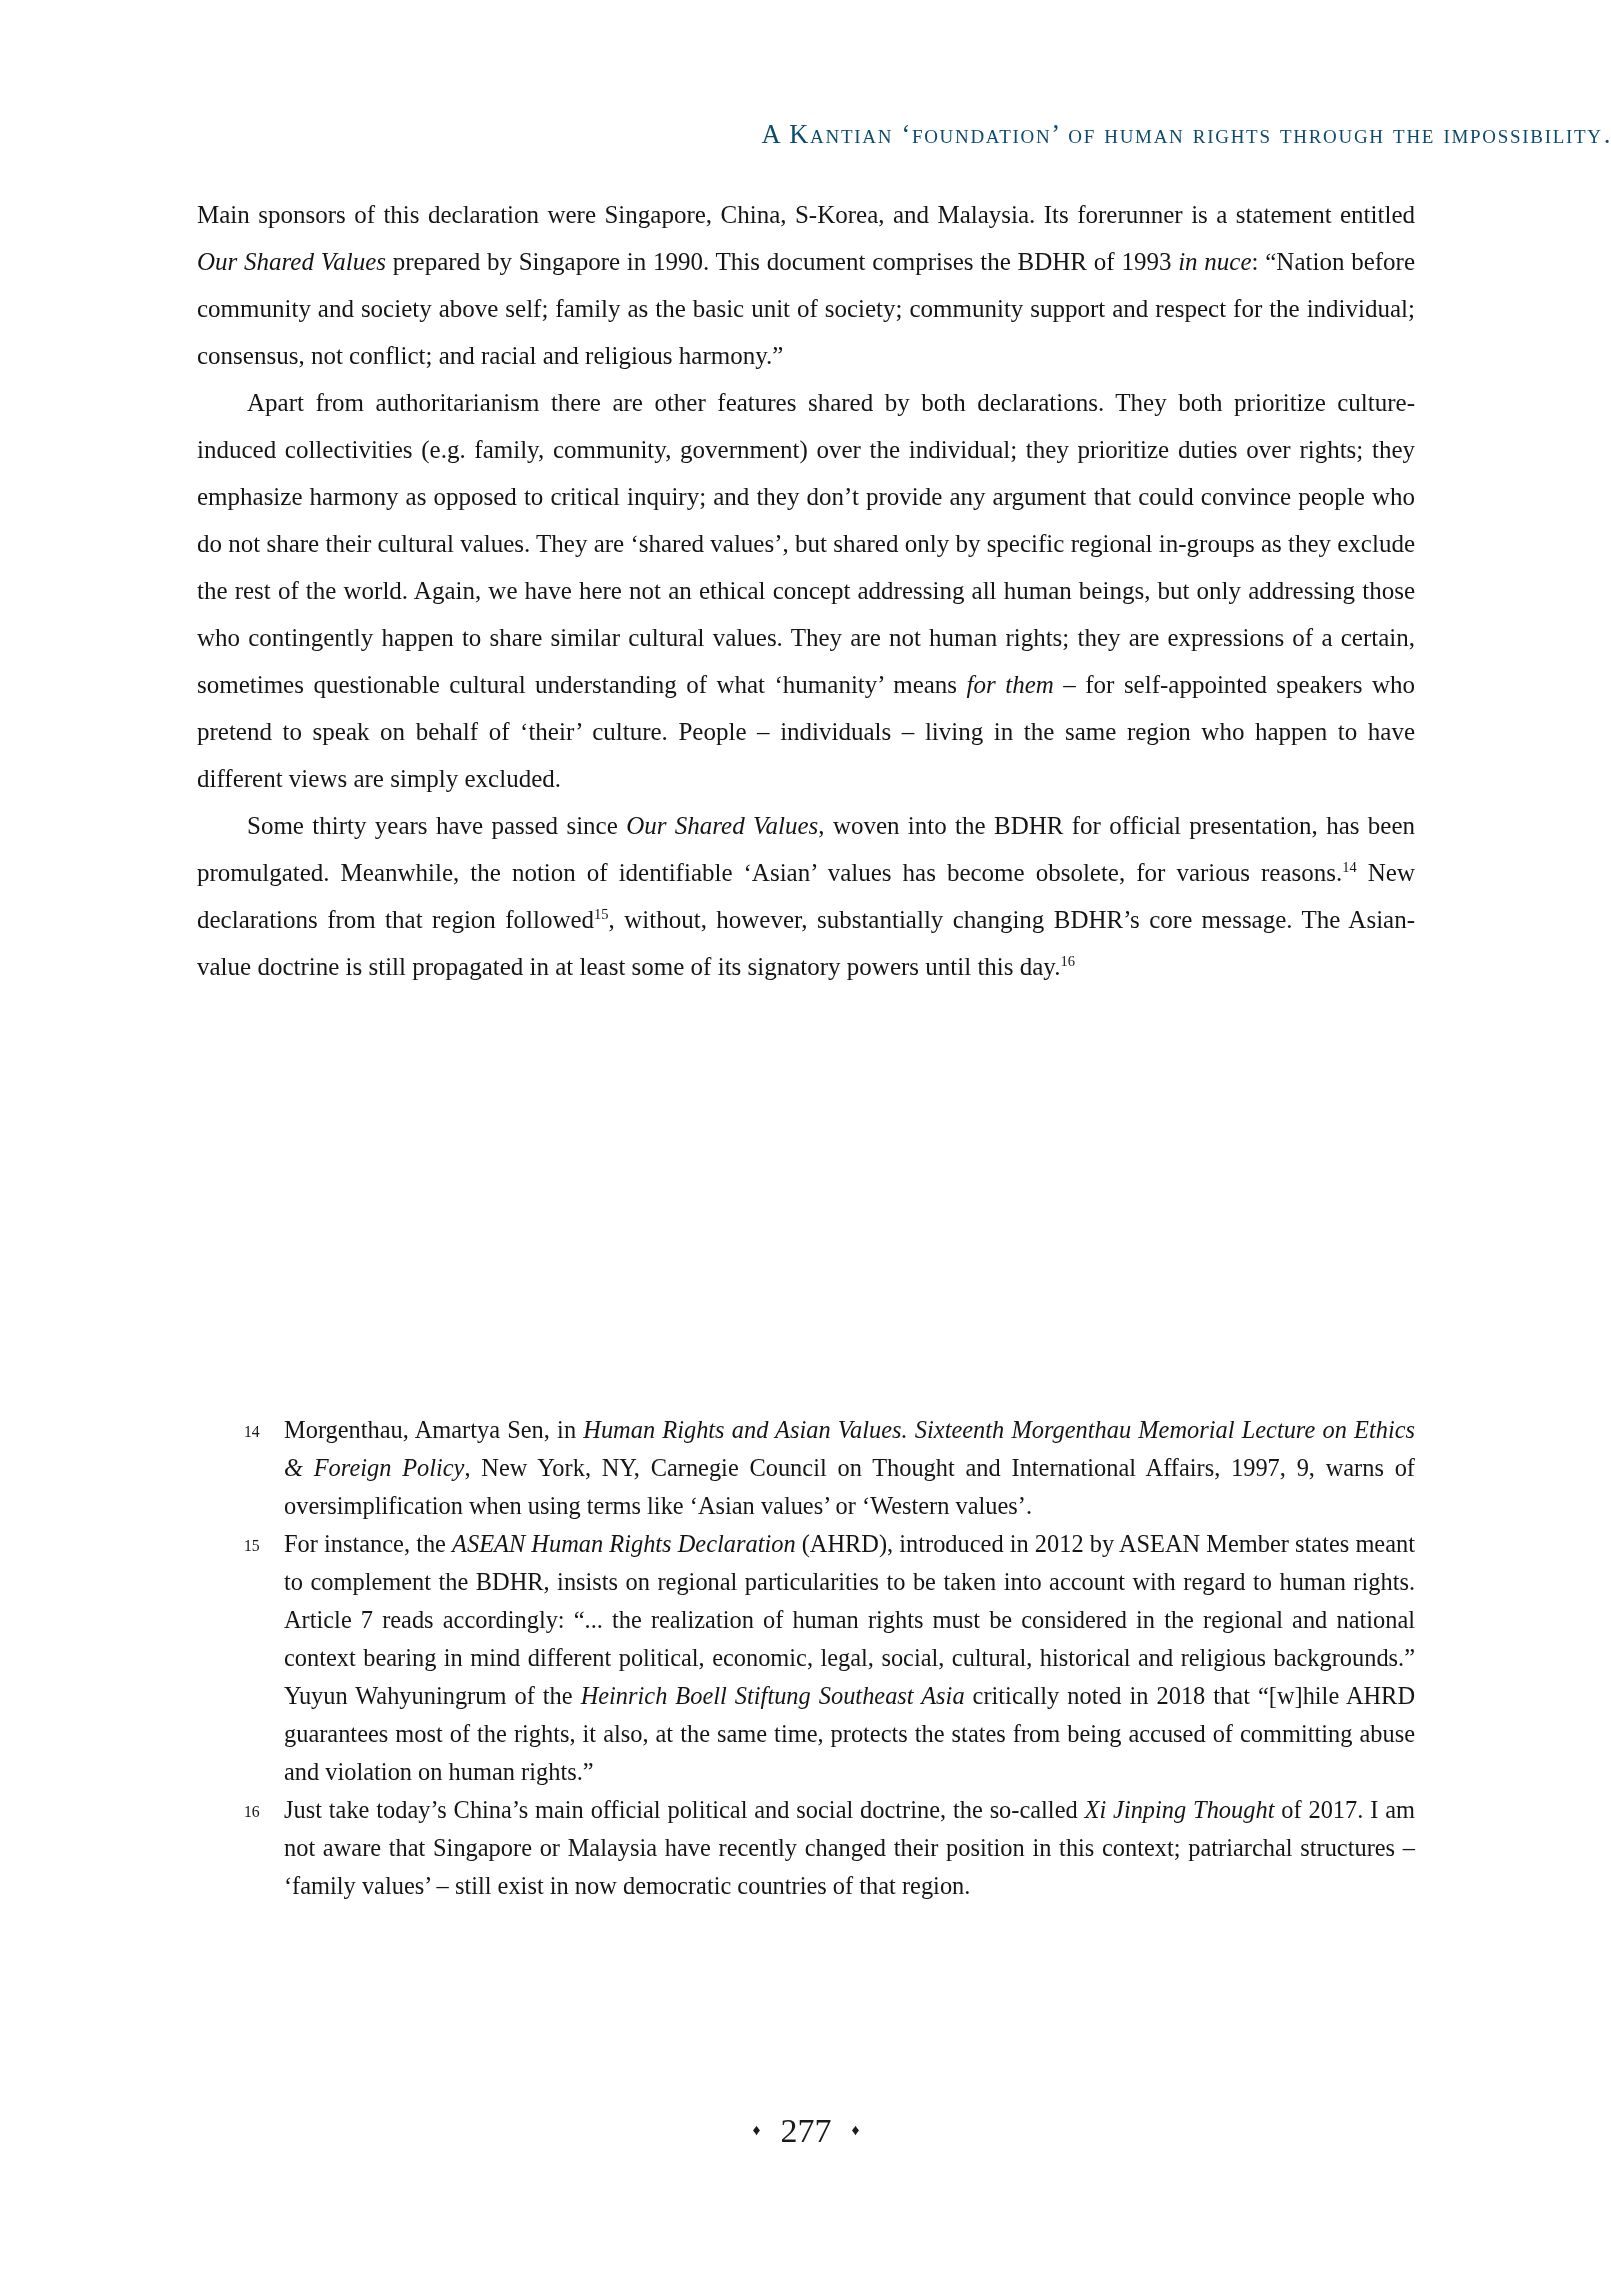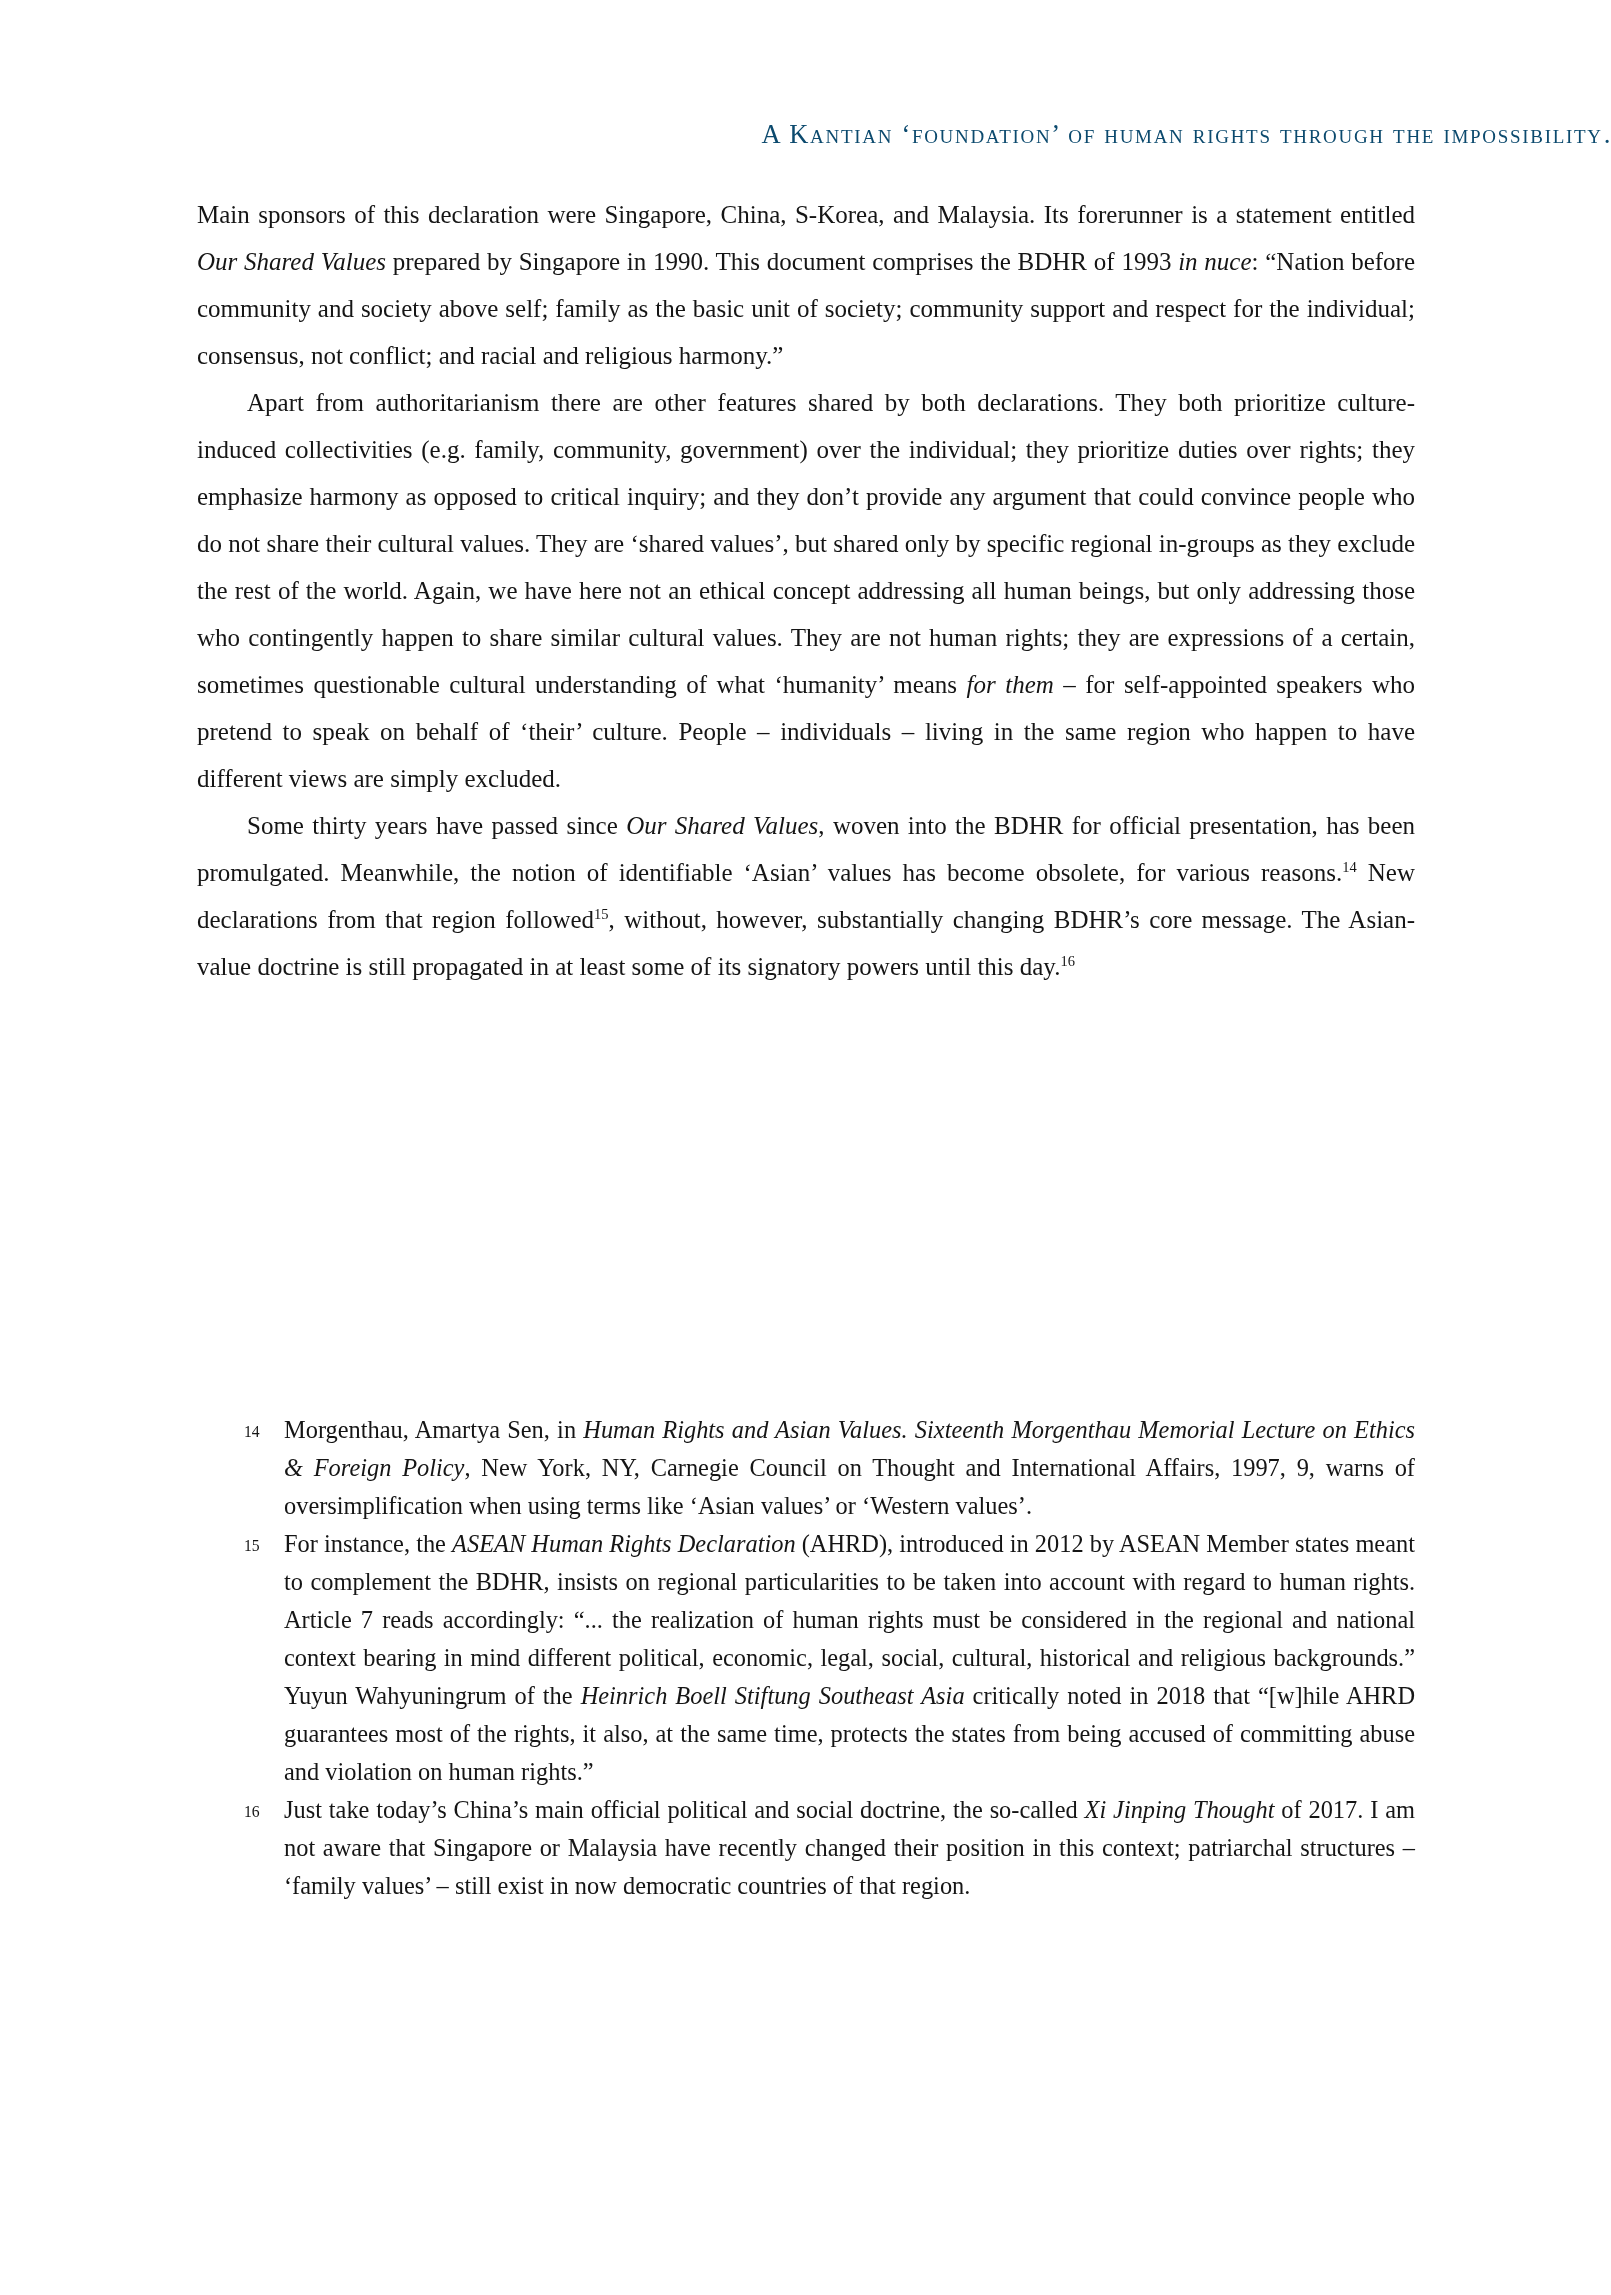--- a/index.html
+++ b/index.html
@@ -81,14 +81,17 @@
       <p class="para indent"><span>Apart from authoritarianism there are other features shared by both declarations. They both prioritize culture-induced collectivities (e.g. family, community, government) over the individual; they prioritize duties over rights; they emphasize harmony as opposed to critical inquiry; and they don’t provide any argument that could convince people who do not share their cultural values. They are ‘shared values’, but shared only by specific regional in-groups as they exclude the rest of the world. Again, we have here not an ethical concept addressing all human beings, but only addressing those who contingently happen to share similar cultural values. They are not human rights; they are expressions of a certain, sometimes questionable cultural understanding of what ‘humanity’ means </span><em>for them</em><span> – for self-appointed speakers who pretend to speak on behalf of ‘their’ culture. People – individuals – living in the same region who happen to have different views are simply excluded.</span></p>
       <p class="para indent"><span>Some thirty years have passed since </span><em>Our Shared Values</em><span>, woven into the BDHR for official presentation, has been promulgated. Meanwhile, the notion of identifiable ‘Asian’ values has become obsolete, for various reasons.</span><sup class="fn-ref">14</sup><span> New declarations from that region followed</span><sup class="fn-ref">15</sup><span>, without, however, substantially changing BDHR’s core message. The Asian-value doctrine is still propagated in at least some of its signatory powers until this day.</span><sup class="fn-ref">16</sup></p>
     </div>
 
   <div class="footnotes">
       <div class="footnote"><span class="fn-marker">14</span><span>Morgenthau, Amartya Sen, in </span><em>Human Rights and Asian Values. Sixteenth Morgenthau Memorial Lecture on Ethics &amp; Foreign Policy</em><span>, New York, NY, Carnegie Council on Thought and International Affairs, 1997, 9, warns of oversimplification when using terms like ‘Asian values’ or ‘Western values’.</span></div>
       <div class="footnote"><span class="fn-marker">15</span><span>For instance, the </span><em>ASEAN Human Rights Declaration</em><span> (AHRD), introduced in 2012 by ASEAN Member states meant to complement the BDHR, insists on regional particularities to be taken into account with regard to human rights. Article 7 reads accordingly: “... the realization of human rights must be considered in the regional and national context bearing in mind different political, economic, legal, social, cultural, historical and religious backgrounds.” Yuyun Wahyuningrum of the </span><em>Heinrich Boell Stiftung Southeast Asia</em><span> critically noted in 2018 that “[w]hile AHRD guarantees most of the rights, it also, at the same time, protects the states from being accused of committing abuse and violation on human rights.”</span></div>
       <div class="footnote"><span class="fn-marker">16</span><span>Just take today’s China’s main official political and social doctrine, the so-called </span><em>Xi Jinping Thought</em><span> of 2017. I am not aware that Singapore or Malaysia have recently changed their position in this context; patriarchal structures – ‘family values’ – still exist in now democratic countries of that region.</span></div>
     </div>
 
+  <div class="page-footer">
+    <span class="ornament">♦</span><span class="page-number">277</span><span class="ornament">♦</span>
+  </div>
 </div>
 
 
 </body></html>

